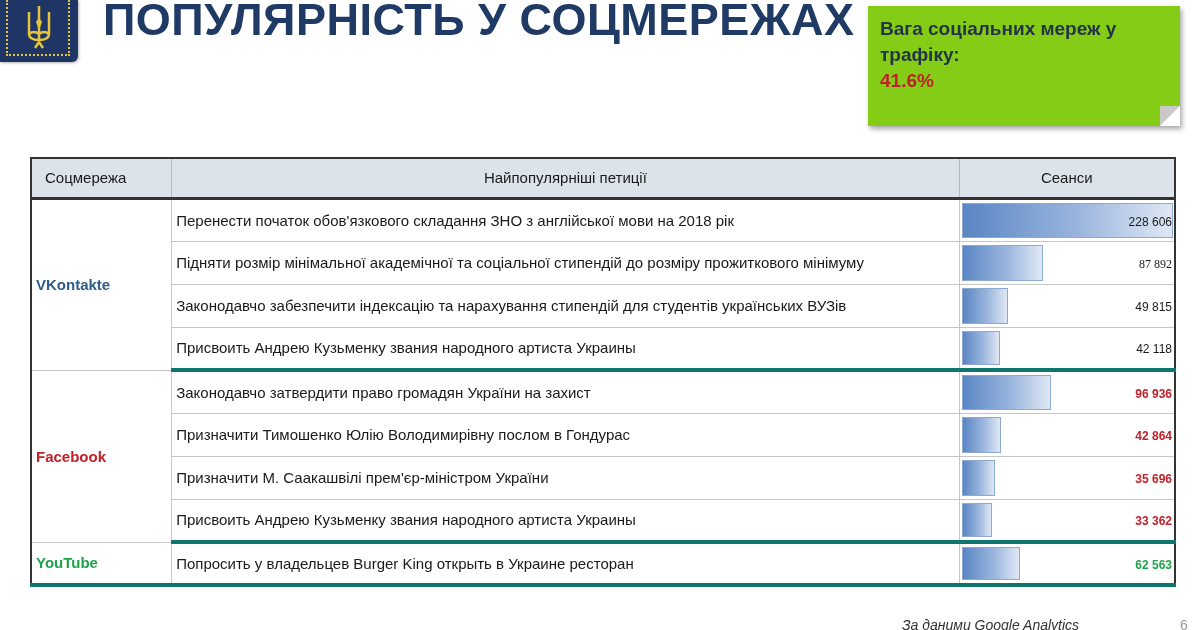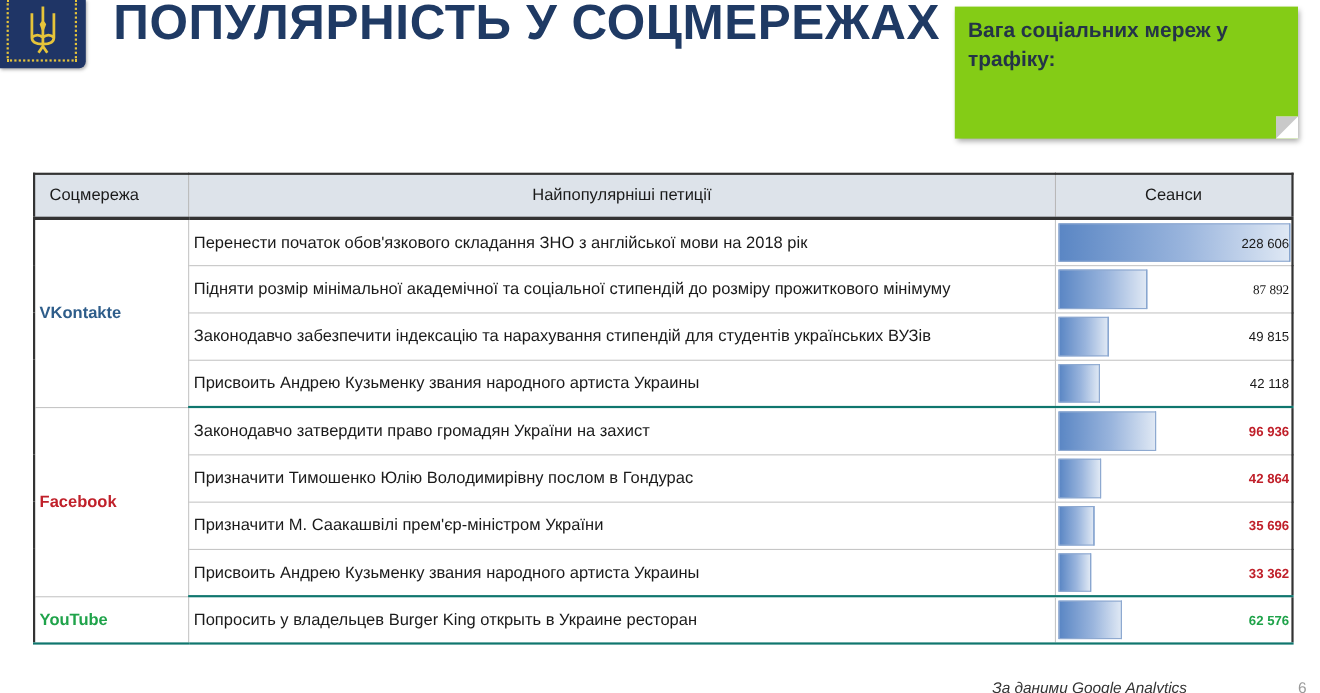--- a/index.html
+++ b/index.html
@@ -51,21 +51,21 @@
     .data-table th.col-petition { text-align: center; width: 788px; }
     .data-table th.col-sessions { width: 217px; }
 
     .data-table td {
       height: 43px; border: 1px solid #c6c6c6; padding: 0 4px;
       white-space: nowrap; overflow: hidden;
     }
     .data-table td.network { font-weight: bold; font-size: 15px; vertical-align: middle; }
     .data-table td.petition { max-width: 788px; text-overflow: clip; }
     .data-table td.sessions { position: relative; padding: 0; text-align: right; }
-    .data-table tr.group-end td { border-bottom: 2px solid #0f766e; }
+    .data-table tr.group-end td { border-bottom: 4px solid #0f766e; }
 
     .bar {
       position: absolute; left: 2px; top: 3px; bottom: 3px;
       background: linear-gradient(to right, #5a86c4 0%, #9ab5dd 55%, #dfe8f4 100%);
       border: 1px solid #8ea9d0;
     }
     .sessions-value {
       position: relative; z-index: 1; padding-right: 2px; font-size: 12px;
     }
 
@@ -85,20 +85,21 @@
   <svg width="30" height="48" viewBox="0 0 30 48">
     <path d="M15 2 L15 38 M15 38 L11 44 M15 38 L19 44 M5 8 L5 30 Q5 36 15 36 Q25 36 25 30 L25 8 M5 30 Q10 26 15 30 Q20 26 25 30" stroke="#e6c43a" stroke-width="2.5" fill="none"></path>
     <path d="M12 18 Q15 12 18 18 L15 26 Z" fill="#e6c43a"></path>
   </svg>
 </div>
 
 <div class="page-title">ПОПУЛЯРНІСТЬ У СОЦМЕРЕЖАХ</div>
 
 <div class="note-card">
   <div class="note-label">Вага соціальних мереж у трафіку:</div>
+  <div class="note-value">41.6%</div>
 </div>
 
 <table class="data-table">
   <thead>
     <tr>
       <th class="col-network">Соцмережа</th>
       <th class="col-petition">Найпопулярніші петиції</th>
       <th class="col-sessions">Сеанси</th>
     </tr>
   </thead>
@@ -133,19 +134,19 @@
         <td class="petition">Призначити М. Саакашвілі прем'єр-міністром України</td>
         <td class="sessions"><div class="bar" style="width: 32.9469px;"></div><span class="sessions-value" style="color: rgb(192, 32, 42); font-weight: bold;">35 696</span></td>
       </tr>
       <tr class="group-end">
         <td class="petition">Присвоить Андрею Кузьменку звания народного артиста Украины</td>
         <td class="sessions"><div class="bar" style="width: 30.7926px;"></div><span class="sessions-value" style="color: rgb(192, 32, 42); font-weight: bold;">33 362</span></td>
       </tr>
       <tr class="group-end">
         <td class="network" rowspan="1" style="color: rgb(31, 163, 74);">YouTube</td>
         <td class="petition">Попросить у владельцев Burger King открыть в Украине ресторан</td>
-        <td class="sessions"><div class="bar" style="width: 58.0115px;"></div><span class="sessions-value" style="color: rgb(31, 163, 74); font-weight: bold;">62 576</span></td>
+        <td class="sessions"><div class="bar" style="width: 58.0115px;"></div><span class="sessions-value" style="color: rgb(31, 163, 74); font-weight: bold;">62 563</span></td>
       </tr>
     </tbody>
 </table>
 
 <div class="footer-source">За даними Google Analytics</div>
 <div class="footer-page">6</div>
 
 </body></html>

